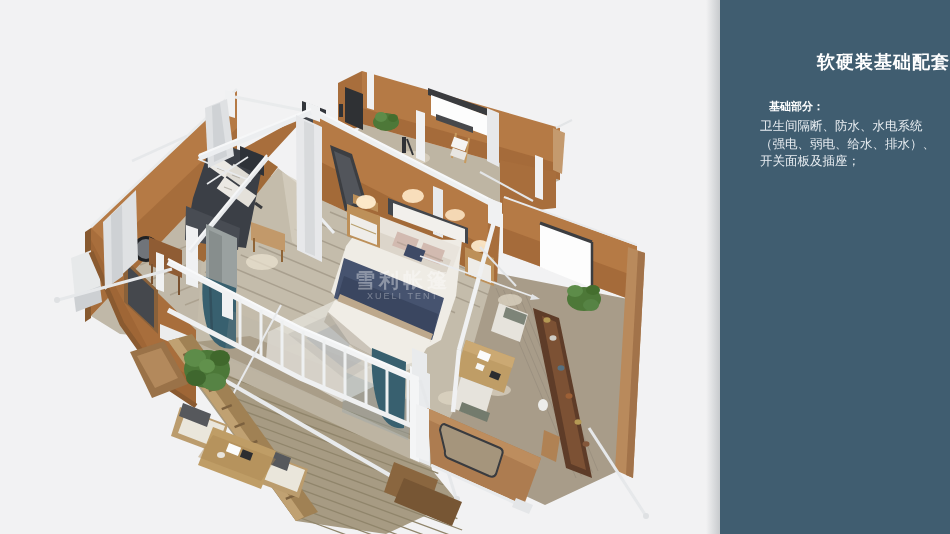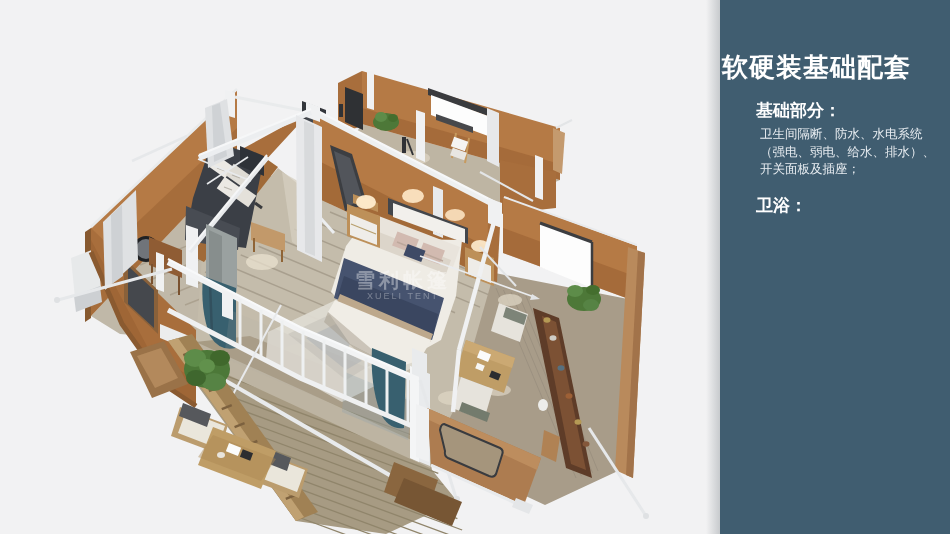--- a/index.html
+++ b/index.html
@@ -3,25 +3,25 @@
 <meta charset="utf-8">
 <style>
   html,body{margin:0;padding:0;}
   body{width:950px;height:534px;overflow:hidden;background:#f2f2f3;
        font-family:"Liberation Sans", sans-serif;position:relative;}
   #scene{position:absolute;left:0;top:0;}
   #panel{position:absolute;left:720px;top:0;width:230px;height:534px;
          background:#405d70;}
   #pshadow{position:absolute;left:706px;top:0;width:14px;height:534px;
          background:linear-gradient(to right, rgba(150,155,160,0), rgba(120,128,134,0.35));}
-  #title{position:absolute;left:722px;top:50px;width:228px;text-align:left;
-         color:#fff;font-size:26px;font-weight:bold;letter-spacing:1px;white-space:nowrap;}
+  #title{position:absolute;left:722px;top:50px;width:228px;text-align:right;
+         color:#fff;font-size:18px;font-weight:bold;letter-spacing:1px;white-space:nowrap;}
   #list{position:absolute;left:756px;top:99px;width:190px;color:#e9eef2;}
   .sec{margin-bottom:15px;}
-  .sec h3{margin:0 0 3px 0;font-size:17px;color:#fff;font-weight:bold;}
+  .sec h3{margin:0 0 3px 13px;font-size:11px;color:#fff;font-weight:bold;}
   .sec p{margin:4px;font-size:12.5px;line-height:17.5px;white-space:nowrap;}
 </style>
 </head>
 <body>
 <svg id="scene" width="950" height="534" viewBox="0 0 950 534">
     <rect x="0" y="0" width="950" height="534" fill="#f2f2f3"></rect>
 <polygon points="362,124 560,180 500,206 350,142" fill="#beb5a3"></polygon>
 <ellipse cx="412" cy="158" rx="18" ry="7" fill="#ded6c4" fill-opacity="0.7"></ellipse>
 <polygon points="91,316 237,162 330,200 340,300 196,340 120,334" fill="#c0b8a8"></polygon>
 <line x1="150" y1="280" x2="300" y2="218" stroke="#aca290" stroke-width="1.4" stroke-linecap="butt"></line>
@@ -295,15 +295,14 @@
 <div id="panel"></div>
 <div id="title">软硬装基础配套</div>
 <div id="list">
   <div class="sec">
     <h3>基础部分：</h3>
     <p>卫生间隔断、防水、水电系统<br>（强电、弱电、给水、排水）、<br>开关面板及插座；</p>
   </div>
   <div class="sec">
   </div>
   <div class="sec">
-    <h3>卫浴：</h3>
   </div>
 </div>
 
 </body></html>

